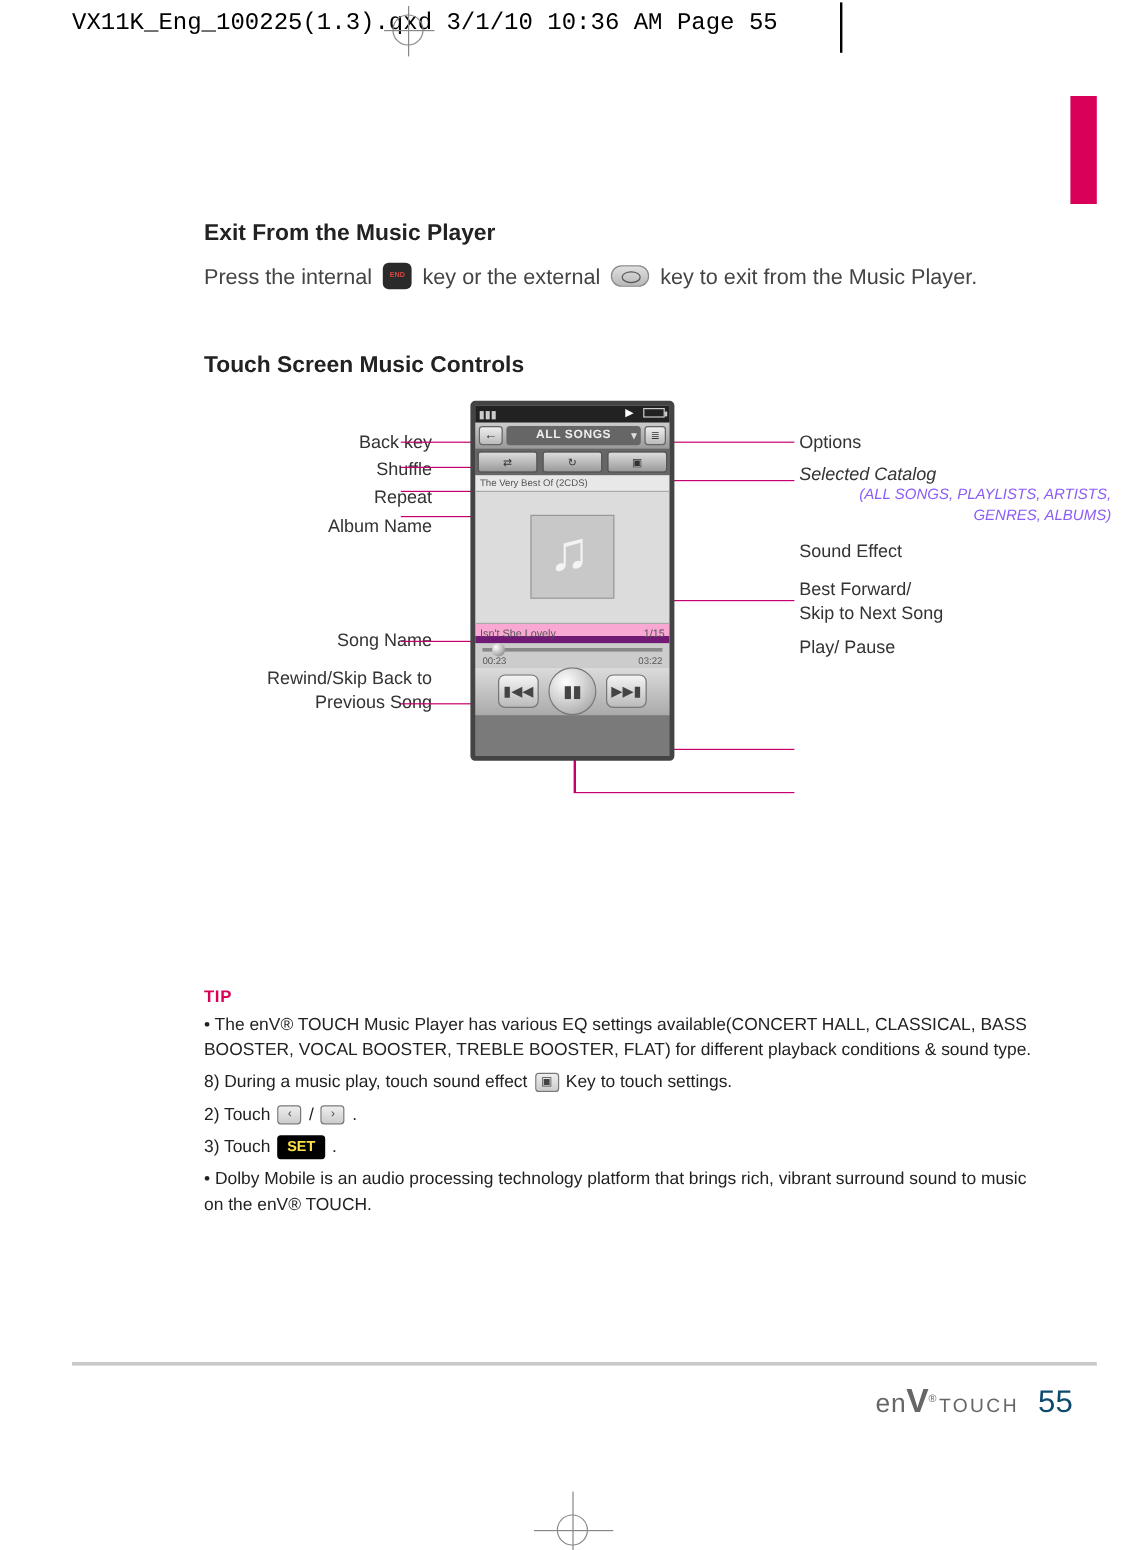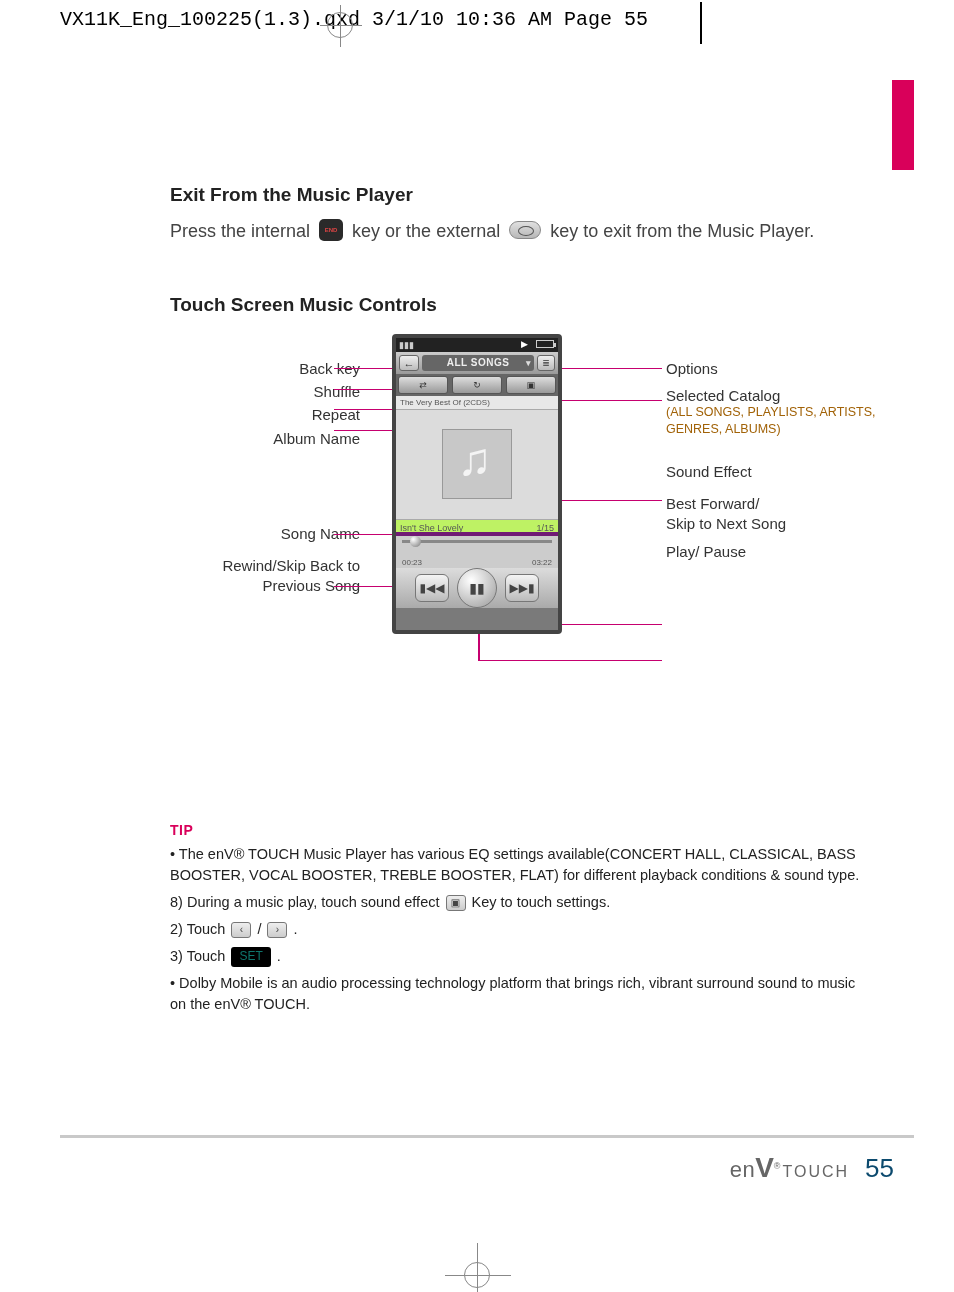--- a/index.html
+++ b/index.html
@@ -109,21 +109,21 @@
     margin-top: 18px;
   }
   .left-labels, .right-labels {
     position: absolute;
     font-size: 15px;
     color: #333;
   }
   .left-labels { left: 0; top: 26px; width: 190px; text-align: right; }
   .right-labels { left: 496px; top: 26px; width: 260px; text-align: left; }
   .lbl { margin-bottom: 6px; line-height: 1.15; }
-  .lbl small { font-size: 12.5px; color: #a16207; display:block; line-height:1.3;}
+  .lbl small { font-size: 12.5px; color: #8b5cf6; display:block; line-height:1.3;text-align:right;}
   .phone {
     position: absolute;
     left: 222px;
     top: 0;
     width: 170px;
     height: 300px;
     background: #7a7a7a;
     border: 4px solid #444;
     border-radius: 4px;
     overflow: hidden;
@@ -186,25 +186,25 @@
     border-bottom:1px solid #aaa;
   }
   .note-icon{
     width:70px;height:70px;background:#c8c8c8;border:1px solid #999;
     position:relative;
   }
   .note-icon::before{
     content:"♫";position:absolute;left:14px;top:2px;font-size:46px;color:#f4f4f4;
   }
   .song-row{
-    height:16px;background:#bef264;font-size:9px;color:#555;
+    height:16px;background:#f9a8d4;font-size:9px;color:#555;
     display:flex;justify-content:space-between;padding:0 4px;line-height:16px;
-    border-bottom:4px solid #701a75;
-  }
-  .prog-row{height:32px;background:#ccc;position:relative;}
+    border-bottom:6px solid #701a75;
+  }
+  .prog-row{height:20px;background:#ccc;position:relative;}
   .prog-track{position:absolute;left:6px;right:6px;top:4px;height:3px;background:#888;}
   .prog-ball{position:absolute;left:14px;top:0;width:11px;height:11px;border-radius:50%;
     background:radial-gradient(circle at 30% 30%,#fff,#777);}
   .prog-row .t{position:absolute;bottom:1px;font-size:8px;color:#555;}
   .prog-row .tl{left:6px;} .prog-row .tr{right:6px;}
   .ctrl-row{
     height:40px;background:linear-gradient(#dcdcdc,#aaa);
     display:flex;align-items:center;justify-content:center;gap:8px;
   }
   .ctrl-btn{
@@ -224,22 +224,22 @@
   
   .tip-section { margin-top: 88px; font-size: 14.5px; color:#222; }
   .tip-label{ color:#d9005a; font-weight:bold; font-size:14px; letter-spacing:0.5px;}
   .tip-section p{ margin:6px 0; line-height:1.45; }
   .mini-key{
     display:inline-block;width:20px;height:16px;border:1px solid #777;
     background:linear-gradient(#eee,#ccc);border-radius:3px;vertical-align:middle;
     font-size:10px;text-align:center;line-height:14px;color:#444;margin:0 2px;
   }
   .set-key{
-    display:inline-block;padding:1px 8px;background:#000;color:#0f766e;
-    font-size:12px;font-weight:normal;border-radius:3px;vertical-align:middle;margin:0 2px;
+    display:inline-block;padding:1px 8px;background:#000;color:#fde047;
+    font-size:12px;font-weight:bold;border-radius:3px;vertical-align:middle;margin:0 2px;
   }
   
   .footer-line{
     position:absolute; left:60px; right:40px; bottom:154px;
     height:3px; background:#c9c9c9;
   }
   .footer{
     position:absolute; right:60px; bottom:108px;
     display:flex; align-items:baseline; gap:16px;
   }
@@ -288,25 +288,25 @@
       <div class="lbl">Album Name</div>
       <div class="lbl" style="margin-top:78px;">Song Name</div>
       <div class="lbl" style="margin-top:14px;line-height:1.3;">
         <span>Rewind/Skip Back to</span><br>
         <span>Previous Song</span>
       </div>
     </div>
 
     <div class="right-labels">
       <div class="lbl">Options</div>
-      <div class="lbl" style="margin-top:10px;">
+      <div class="lbl" style="margin-top:10px;font-style:italic;">
         <span>Selected Catalog</span>
         <small>(ALL SONGS, PLAYLISTS, ARTISTS, GENRES, ALBUMS)</small>
       </div>
-      <div class="lbl" style="margin-top:26px;">
+      <div class="lbl" style="margin-top:14px;">
         <span>Sound Effect</span>
       </div>
       <div class="lbl" style="margin-top:14px;line-height:1.3;">
         <span>Best Forward/</span><br>
         <span>Skip to Next Song</span>
       </div>
       <div class="lbl" style="margin-top:10px;">Play/ Pause</div>
     </div>
 
     <div class="line" style="top:34px;left:164px;width:70px;"></div>

